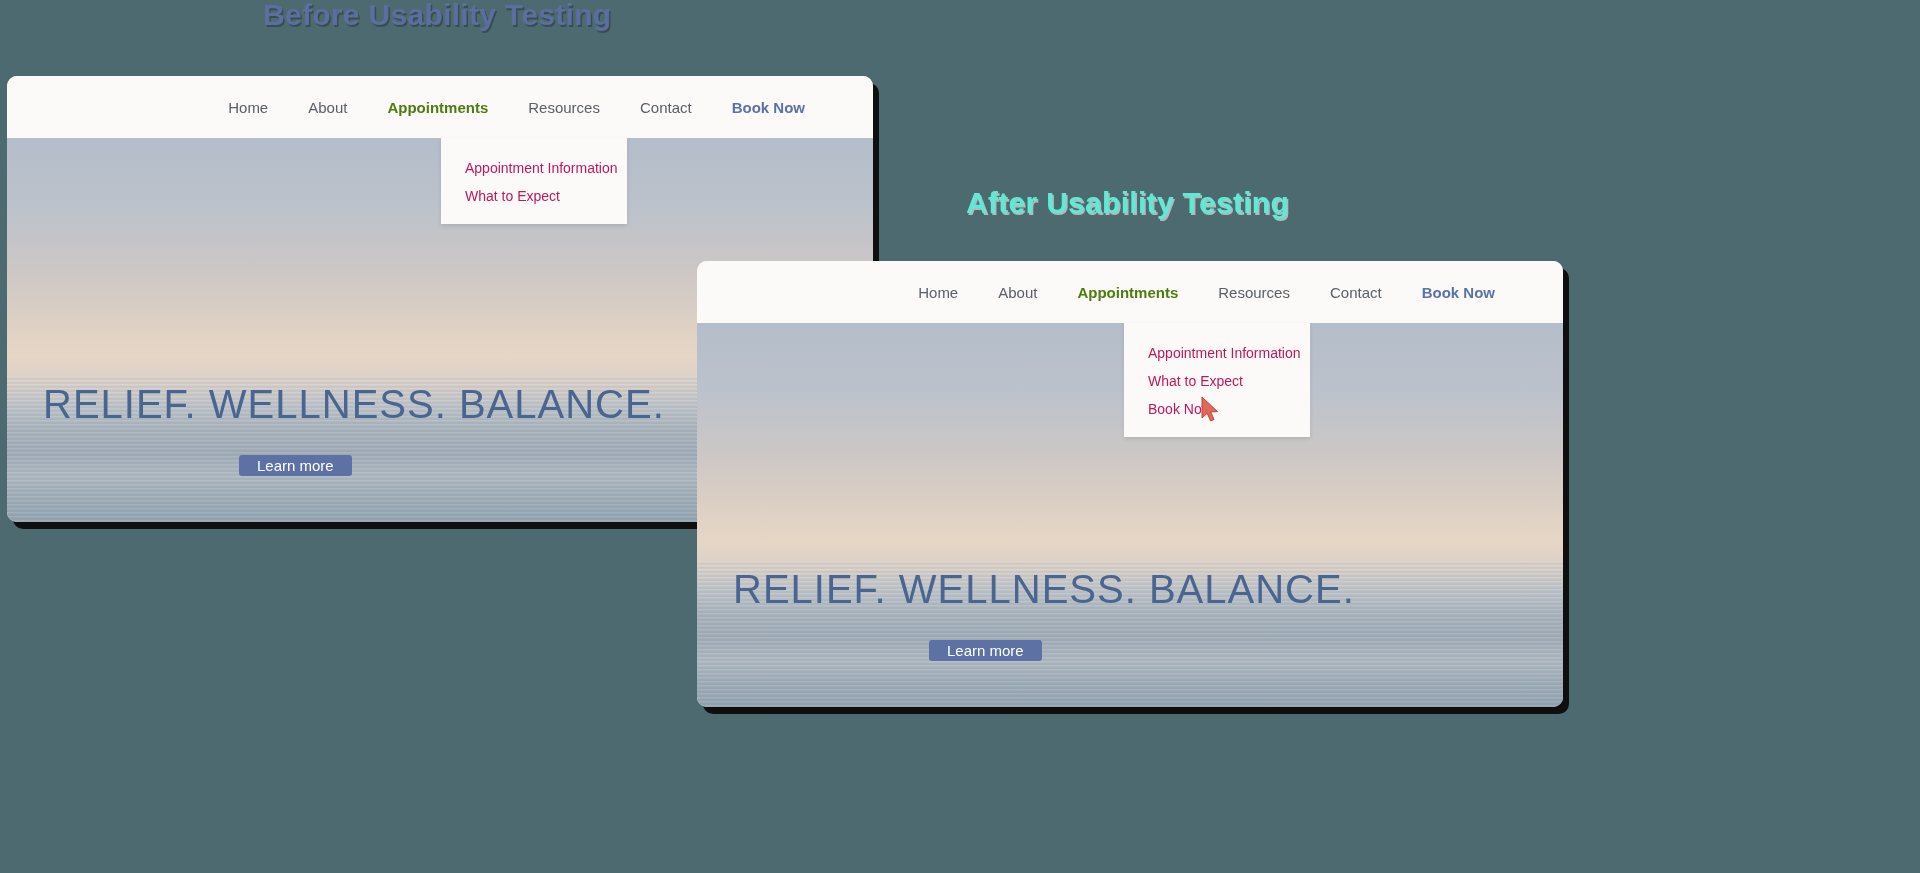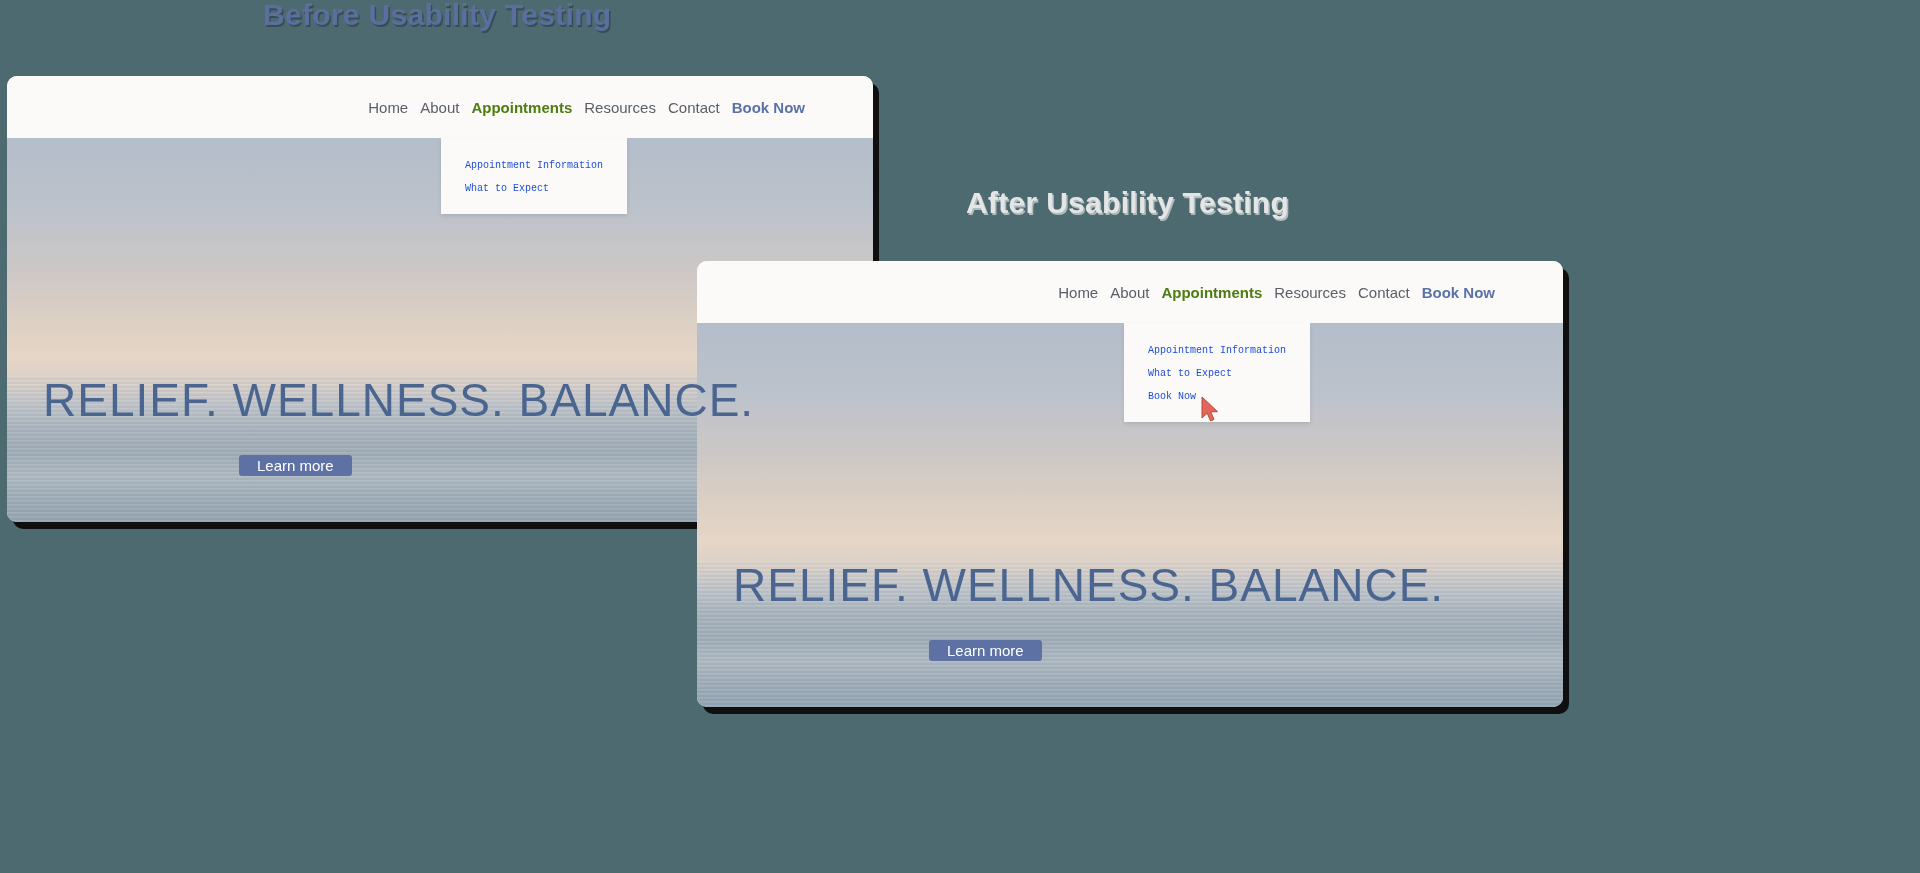--- a/index.html
+++ b/index.html
@@ -19,21 +19,21 @@
   }
   #caption-before {
     left: 263px; top: -2px;
     font-size: 30px;
     color: #5a6f9e;
     text-shadow: 1.5px 1.5px 0 rgba(20,20,30,.35);
   }
   #caption-after {
     left: 966px; top: 186px;
     font-size: 30px;
-    color: #e5e5e5;
+    color: #5eead4;
     text-shadow: 1.5px 1.5px 0 rgba(255,255,255,.55);
   }
 
   
   .window {
     position: absolute;
     background: #fbfaf8;
     overflow: hidden;
     box-shadow: 6px 7px 0 rgba(10,8,6,.92);
   }
@@ -52,21 +52,21 @@
   .navbar {
     height: 62px;
     background: #fbfaf8;
     display: flex;
     align-items: center;
     justify-content: flex-end;
     padding-right: 68px;
     position: relative;
     z-index: 5;
   }
-  .nav-list { display: flex; align-items: center; gap: 12px; }
+  .nav-list { display: flex; align-items: center; gap: 40px; }
   .nav-item {
     font-size: 15px;
     color: #5b6068;
     white-space: nowrap;
     cursor: pointer;
   }
   .nav-item.active { font-weight: bold; color: #4d7c0f; }
   .nav-item.cta { font-weight: bold; color: #5a72a8; }
 
   
@@ -103,21 +103,21 @@
       rgba(120,140,158,.10) 4px);
     pointer-events: none;
   }
   .hero-content {
     position: absolute;
     left: 0; right: 0; bottom: 46px;
     z-index: 2;
     padding-left: 36px;
   }
   .hero-title {
-    font-size: 46px;
+    font-size: 40px;
     color: #4a658f;
     letter-spacing: 1px;
     font-weight: normal;
     white-space: nowrap;
   }
   .hero-btn {
     display: inline-block;
     margin-top: 28px;
     margin-left: 196px;
     background: #5d71a4;
@@ -134,26 +134,25 @@
   .dropdown {
     position: absolute;
     background: #fbfaf8;
     z-index: 10;
     padding: 16px 0 14px 0;
     box-shadow: 0 2px 4px rgba(0,0,0,.10);
   }
   #dropdown-before { left: 434px; top: 62px; width: 186px; }
   #dropdown-after  { left: 427px; top: 62px; width: 186px; }
   .dropdown-item {
-    font-size: 10px;
-    color: #1d4ed8;
+    font-size: 14px;
+    color: #be185d;
     padding: 6px 0 6px 24px;
     white-space: nowrap;
     cursor: pointer;
-    font-family: Liberation Mono, monospace;
   }
 
   
   .cursor {
     position: absolute;
     z-index: 30;
     pointer-events: none;
   }
   #mouse-cursor { left: 1201px; top: 396px; }
 </style>

